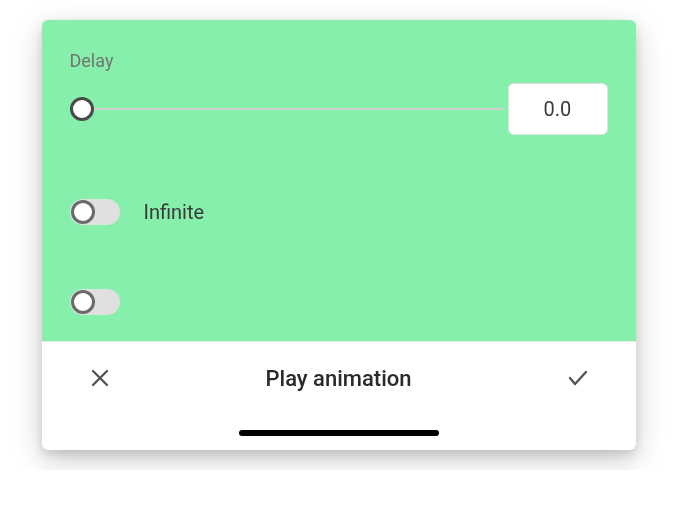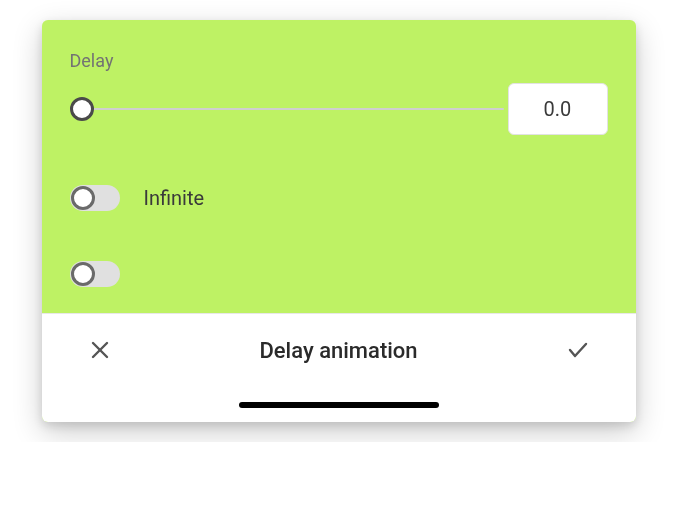--- a/index.html
+++ b/index.html
@@ -10,21 +10,21 @@
     body {
       font-family: -apple-system, BlinkMacSystemFont, "Segoe UI", Roboto, sans-serif;
       background: #ffffff;
       display: flex;
       justify-content: center;
       align-items: flex-start;
       padding: 20px;
     }
     .panel {
       width: 594px;
-      background: #bef264;
+      background: #86efac;
       border-radius: 6px;
       box-shadow: 0 10px 30px rgba(0,0,0,0.2), 0 4px 10px rgba(0,0,0,0.12);
       overflow: hidden;
     }
     .content {
       padding: 30px 28px 26px 28px;
     }
     .label {
       font-size: 18px;
       color: #737373;
@@ -68,21 +68,21 @@
       display: flex;
       align-items: center;
       justify-content: center;
       font-size: 20px;
       color: #3a3a3a;
     }
     .toggle-row {
       display: flex;
       align-items: center;
       gap: 24px;
-      margin-top: 50px;
+      margin-top: 64px;
     }
     .toggle {
       position: relative;
       width: 50px;
       height: 26px;
       background: #e0e0e0;
       border-radius: 14px;
       cursor: pointer;
       flex-shrink: 0;
     }
@@ -178,21 +178,21 @@
 
   <div class="divider"></div>
 
   <div class="footer">
     <div class="icon-btn">
       <svg viewBox="0 0 24 24" fill="none" stroke="currentColor" stroke-width="2.4" stroke-linecap="round">
         <line x1="5" y1="5" x2="19" y2="19"></line>
         <line x1="19" y1="5" x2="5" y2="19"></line>
       </svg>
     </div>
-    <div class="footer-title">Delay animation</div>
+    <div class="footer-title">Play animation</div>
     <div class="icon-btn">
       <svg viewBox="0 0 24 24" fill="none" stroke="currentColor" stroke-width="2.4" stroke-linecap="round" stroke-linejoin="round">
         <polyline points="4 12 9 18 20 6"></polyline>
       </svg>
     </div>
   </div>
 
   <div class="home-indicator-wrap">
     <div class="home-indicator"></div>
   </div>

